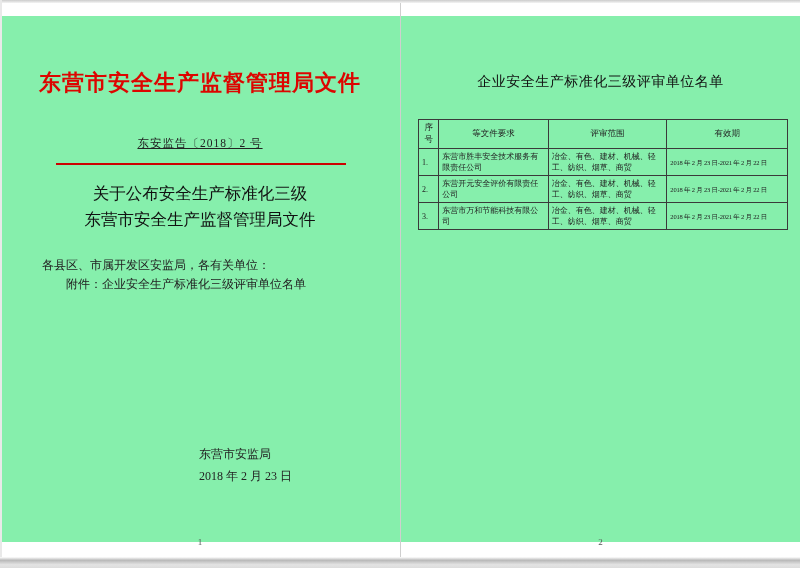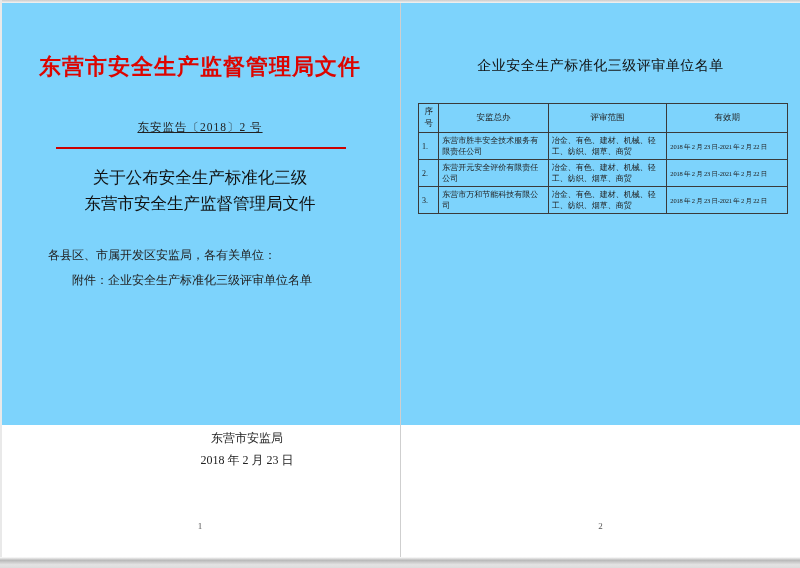--- a/index.html
+++ b/index.html
@@ -13,21 +13,21 @@
   }
   
   .edge-top { position: absolute; left: 0; top: 0; width: 800px; height: 3px;
               background: linear-gradient(#cccccc, #f4f4f4); }
   .edge-left { position: absolute; left: 0; top: 0; width: 2px; height: 568px;
                background: #e9e9e9; }
   .bottombar { position: absolute; left: 0; top: 557px; width: 800px; height: 11px;
                background: linear-gradient(#ffffff 0%, #b9b9b9 30%, #e3e3e3 70%, #dcdcdc 100%); }
   .seam { position: absolute; left: 400px; top: 0; width: 1px; height: 557px; background: #cfcfcf; }
 
-  .page { position: absolute; top: 0; height: 425px; background: #7dd3fc; }
+  .page { position: absolute; top: 16px; height: 526px; background: #86efac; }
   .page-left  { left: 0; width: 400px; }
   .page-right { left: 401px; width: 399px; }
 
   
   .masthead {
     position: absolute; top: 48px; left: 0; width: 100%;
     text-align: center; color: #dd0500; font-weight: bold;
     font-size: 22px; letter-spacing: 1px; line-height: 38px;
   }
   .docnum {
@@ -39,25 +39,25 @@
     background: #cc0000; border: none; margin: 0;
   }
   .doc-title {
     position: absolute; top: 165px; left: 0; width: 100%;
     text-align: center; font-weight: normal; font-size: 16.5px; line-height: 26px; color: #111;
   }
   .body-block {
     position: absolute; top: 240px; left: 42px; width: 317px;
     font-size: 12px; line-height: 19px; text-align: justify; color: #222;
   }
-  .body-block p { margin: 6px; }
+  .body-block p { margin: 0; }
   .para, .attachment { text-indent: 2em; }
   .signature {
     position: absolute; top: 427px; left: 199px; width: 96px;
-    text-align: center; font-size: 12px; line-height: 22px; color: #222;
+    font-size: 12px; line-height: 22px; color: #222;
   }
   .pagenum {
     position: absolute; top: 521px; left: 0; width: 100%;
     text-align: center; font-size: 9px; color: #555;
   }
 
   
   .attach-title {
     position: absolute; top: 57px; left: 0; width: 100%;
     text-align: center; font-weight: normal; font-size: 14px; letter-spacing: 0.5px; color: #111;
@@ -110,21 +110,21 @@
     <table class="units-table">
       <colgroup>
         <col class="col-no">
           <col class="col-name">
           <col class="col-scope">
           <col class="col-valid">
       </colgroup>
       <thead>
         <tr>
           <th>序号</th>
-          <th>安监总办</th>
+          <th>等文件要求</th>
           <th>评审范围</th>
           <th>有效期</th>
         </tr>
       </thead>
       <tbody>
         <tr>
           <td>1.</td>
           <td>东营市胜丰安全技术服务有限责任公司</td>
           <td>冶金、有色、建材、机械、轻工、纺织、烟草、商贸</td>
           <td class="cell-valid">2018 年 2 月 23 日-2021 年 2 月 22 日</td>

